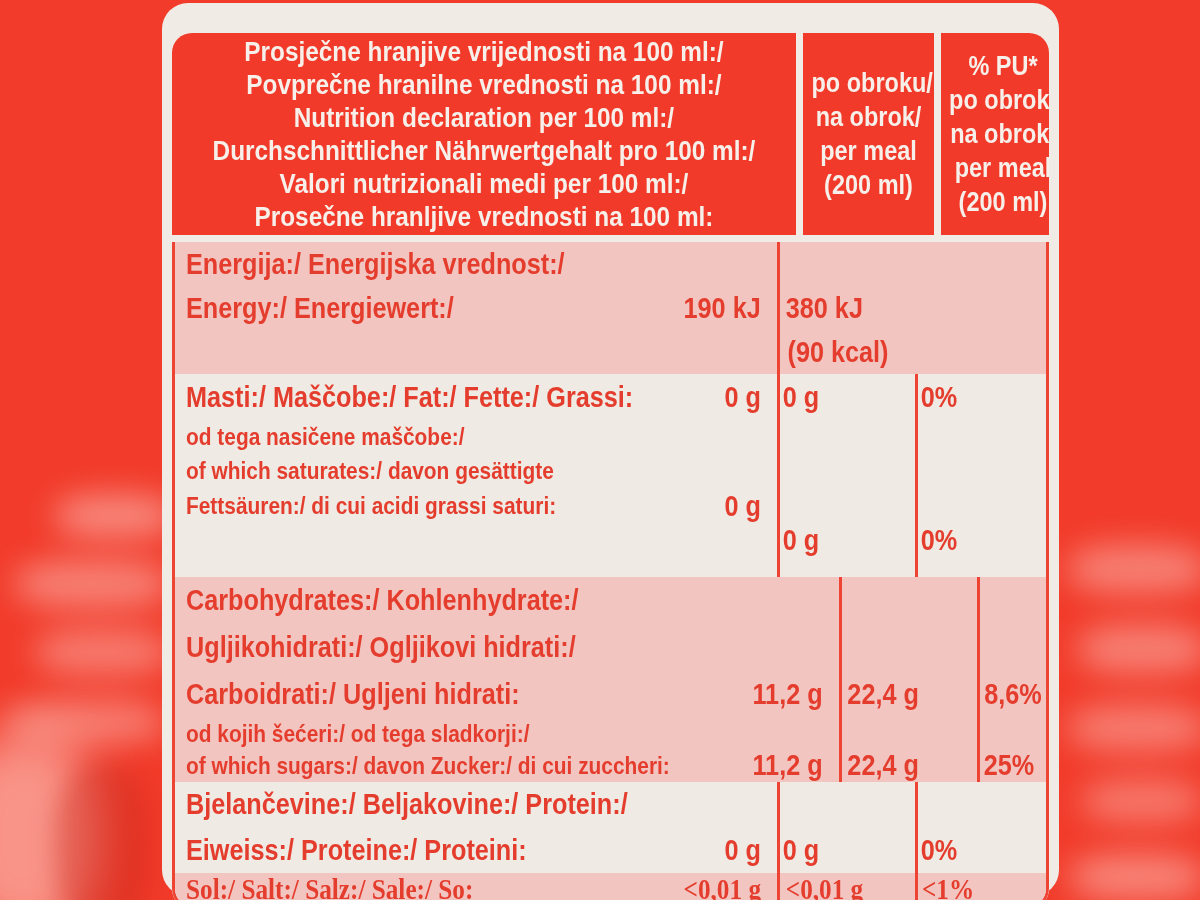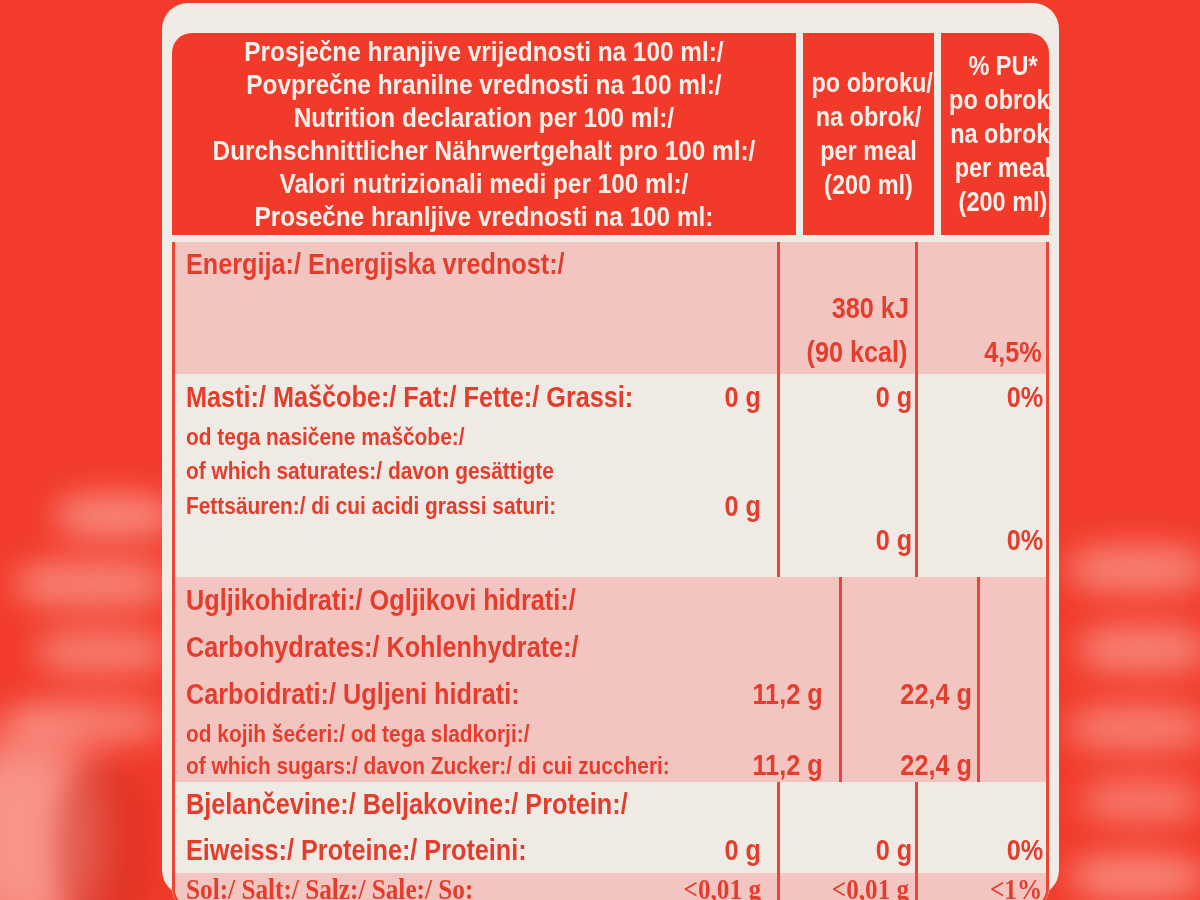--- a/index.html
+++ b/index.html
@@ -49,21 +49,21 @@
   .tbody{
     flex:1;display:flex;flex-direction:column;
     border:3px solid var(--line);border-top:0;
     border-radius:0 0 20px 20px;overflow:hidden;
     background:var(--cream);
   }
   .row{display:grid;grid-template-columns:1fr 138px 131px;}
   .pink{background:var(--pink);}
   .cream{background:var(--cream);}
   .c1{padding:0 16px 0 11px;display:flex;flex-direction:column;}
-  .c2,.c3{border-left:3px solid var(--line);display:flex;flex-direction:column;align-items:flex-end;}
+  .c2,.c3{border-left:3px solid var(--line);display:flex;flex-direction:column;align-items:flex-start;}
   .ln{display:flex;justify-content:space-between;align-items:center;}
   .vln{display:flex;align-items:center;justify-content:center;}
   .lbl{font-size:29px;font-weight:700;color:var(--text);}
   .lbl.sm{font-size:24px;}
   .val{font-size:29px;font-weight:700;color:var(--text);}
   
   .cxl{transform:scaleX(.87);transform-origin:0 50%;display:inline-block;white-space:nowrap;}
   .cxr{transform:scaleX(.87);transform-origin:100% 50%;display:inline-block;white-space:nowrap;}
   .cxc{transform:scaleX(.87);transform-origin:50% 50%;display:inline-block;white-space:nowrap;}
   .hcell span{display:block;transform:scaleX(.87);white-space:nowrap;}
@@ -112,32 +112,31 @@
       </div>
     </div>
 
     <div class="tbody">
 
       <div class="row pink" style="height:132px">
         <div class="c1">
           <div class="ln" style="height:44px">
             <span class="lbl cxl">Energija:/ Energijska vrednost:/</span>
           </div>
+          <div class="ln" style="height:44px">
+            <span class="lbl cxl">Energy:/ Energiewert:/</span>
+            <span class="val cxr">190 kJ</span>
+          </div>
         </div>
         <div class="c2">
           <div class="vln" style="height:44px;margin-top:44px">
             <span class="val cxc">380 kJ</span>
           </div>
           <div class="vln" style="height:44px">
             <span class="val cxc">(90 kcal)</span>
-          </div>
-        </div>
-        <div class="c3">
-          <div class="vln" style="height:44px;margin-top:88px">
-            <span class="val cxc">4,5%</span>
           </div>
         </div>
       </div>
 
       <div class="row cream" style="height:232px">
         <div class="c1">
           <div class="ln" style="height:46px">
             <span class="lbl cxl">Masti:/ Maščobe:/ Fat:/ Fette:/ Grassi:</span>
             <span class="val cxr">0 g</span>
           </div>
@@ -166,24 +165,24 @@
           </div>
           <div class="vln" style="height:36px;margin-top:102px">
             <span class="val cxc">0%</span>
           </div>
         </div>
       </div>
 
       <div class="row pink" style="height:205px">
         <div class="c1">
           <div class="ln" style="height:47px">
+            <span class="lbl cxl">Carbohydrates:/ Kohlenhydrate:/</span>
+          </div>
+          <div class="ln" style="height:47px">
             <span class="lbl cxl">Ugljikohidrati:/ Ogljikovi hidrati:/</span>
-          </div>
-          <div class="ln" style="height:47px">
-            <span class="lbl cxl">Carbohydrates:/ Kohlenhydrate:/</span>
           </div>
           <div class="ln" style="height:47px">
             <span class="lbl cxl">Carboidrati:/ Ugljeni hidrati:</span>
             <span class="val cxr">11,2 g</span>
           </div>
           <div class="ln" style="height:31px">
             <span class="lbl sm cxl">od kojih šećeri:/ od tega sladkorji:/</span>
           </div>
           <div class="ln" style="height:33px">
             <span class="lbl sm cxl">of which sugars:/ davon Zucker:/ di cui zuccheri:</span>

